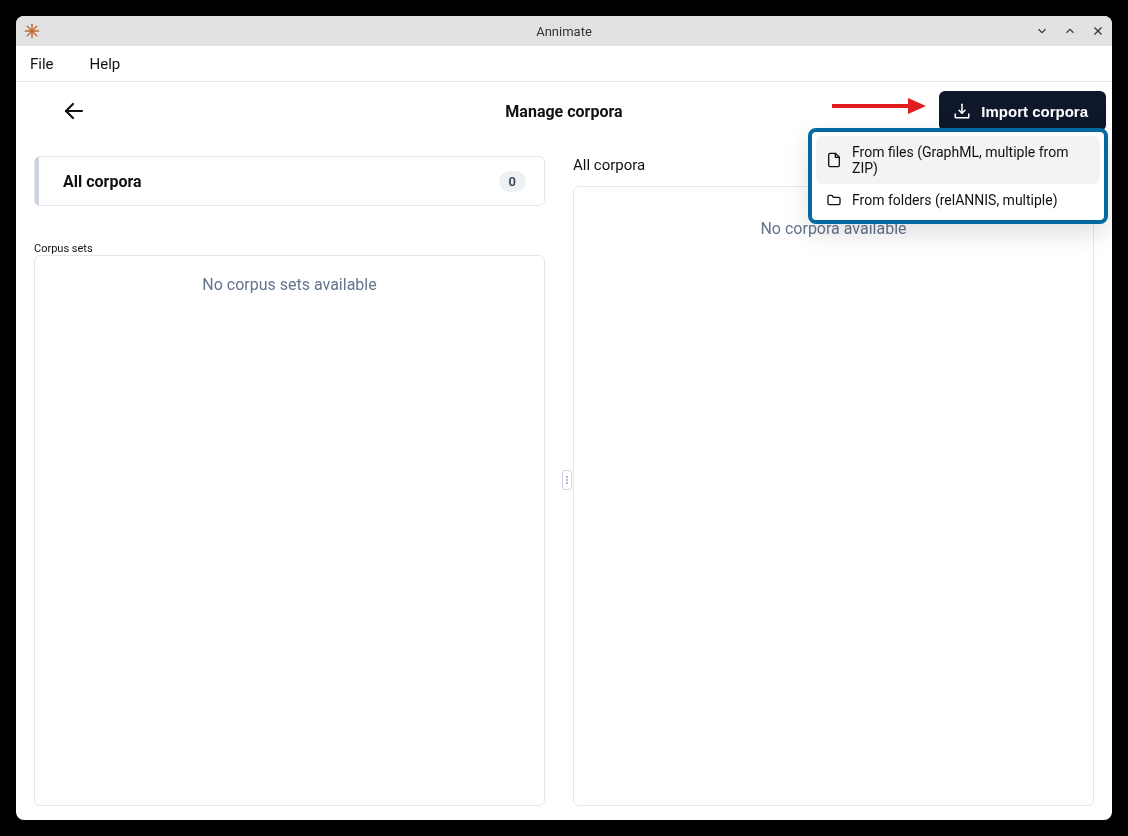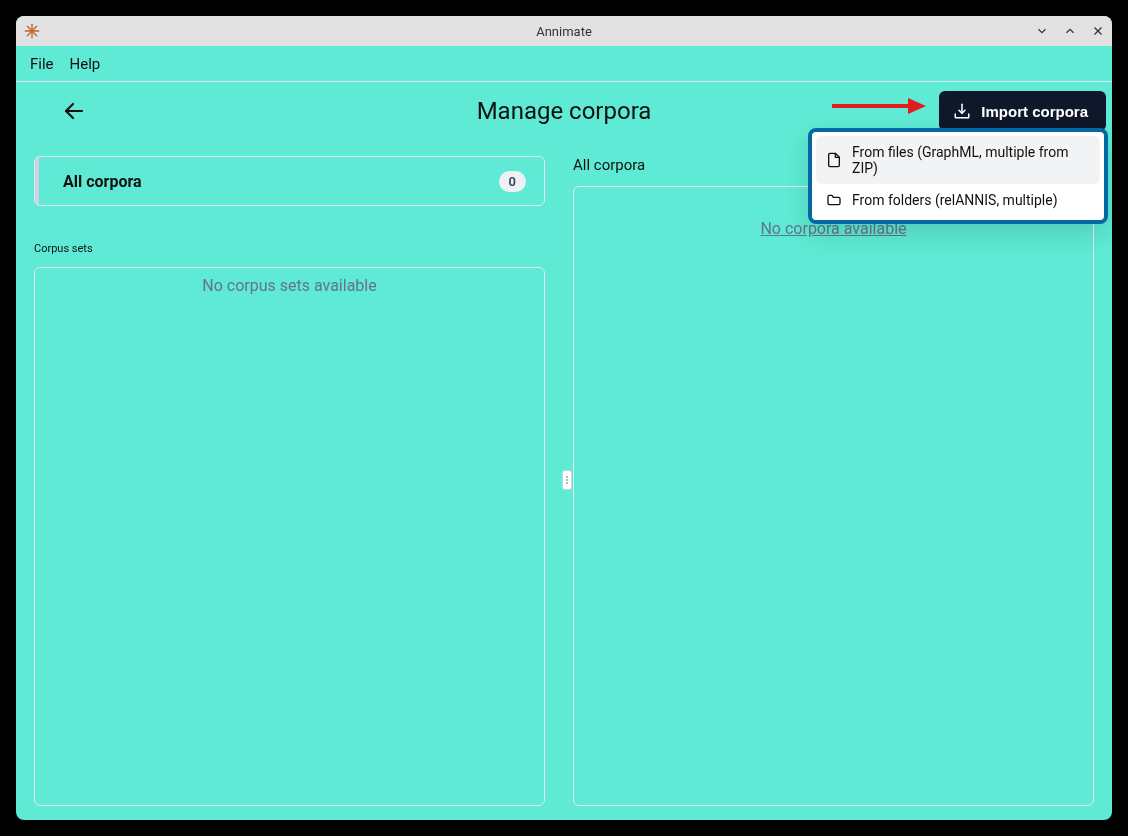--- a/index.html
+++ b/index.html
@@ -9,21 +9,21 @@
     background: #000;
     display: flex;
     align-items: center;
     justify-content: center;
     width: 1128px;
     height: 836px;
   }
   .window {
     width: 1096px;
     height: 804px;
-    background: #5eead4;
+    background: #ffffff;
     border-radius: 8px;
     overflow: hidden;
     display: flex;
     flex-direction: column;
     position: relative;
     justify-content: flex-end;
   }
   .titlebar {
     height: 30px;
     background: #e2e2e2;
@@ -54,21 +54,21 @@
     width: 20px; height: 20px;
     display: flex; align-items:center; justify-content:center;
     cursor: pointer;
     color: #333;
   }
   .menubar {
     height: 36px;
     display: flex;
     align-items: center;
     padding: 0 14px;
-    gap: 16px;
+    gap: 36px;
     border-bottom: 1px solid #e5e7eb;
     font-size: 15px;
     color: #111;
   }
   .menubar .menu-item { cursor: pointer; }
   .page-header {
     height: 58px;
     display: flex;
     align-items: center;
     padding: 0 14px;
@@ -78,22 +78,22 @@
     width: 36px; height: 36px;
     display:flex;align-items:center;justify-content:center;
     margin-left: 26px;
     cursor: pointer;
     color: #111;
   }
   .page-title {
     position: absolute;
     left: 0; right: 0;
     text-align: center;
-    font-size: 24px;
-    font-weight: 400;
+    font-size: 16px;
+    font-weight: 700;
     color: #111;
     pointer-events: none;
   }
   .import-btn {
     position: absolute;
     right: 6px;
     height: 40px;
     background: #0f172a;
     color: #fff;
     border: none;
@@ -175,43 +175,41 @@
     border-radius: 6px;
     padding: 10px 14px;
     font-size: 15px;
     color: #111;
     display: flex;
     align-items: center;
     gap: 8px;
     cursor: pointer;
   }
   .sets-box {
-    margin-top: 12px;
     flex: 1;
     border: 1px solid #e5e7eb;
     border-radius: 6px;
-    padding: 8px;
+    padding: 19px;
     color: #64748b;
     font-size: 16px;
     text-align: center;
   }
   .right-title {
     font-size: 15px;
     color: #111;
     margin-bottom: 12px;
   }
   .corpora-box {
     flex: 1;
     border: 1px solid #e5e7eb;
     border-radius: 6px;
     padding: 32px 20px;
     color: #64748b;
     font-size: 16px;
     text-align: center;
-    text-decoration: underline;
   }
   .drag-handle {
     position: absolute;
     left: 546px;
     top: 50%;
     transform: translateY(-50%);
     width: 10px; height: 20px;
     border: 1px solid #cbd5e1;
     border-radius: 3px;
     background: #fff;

